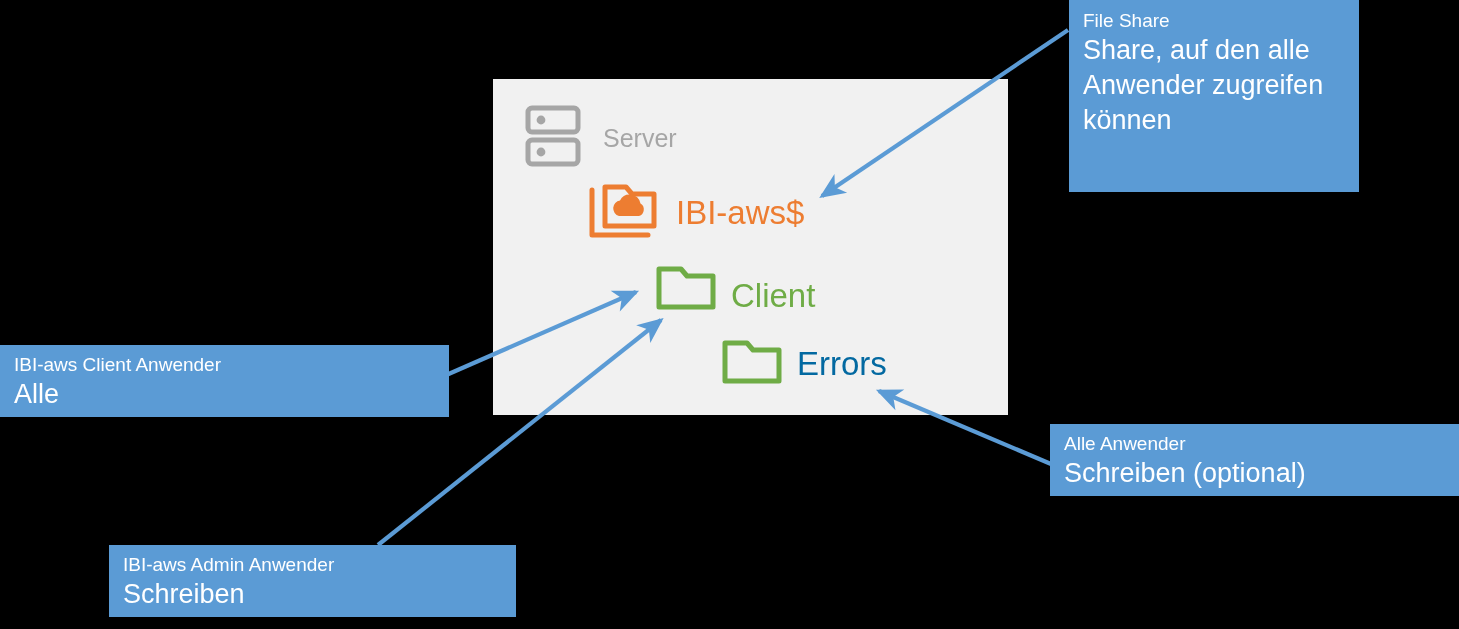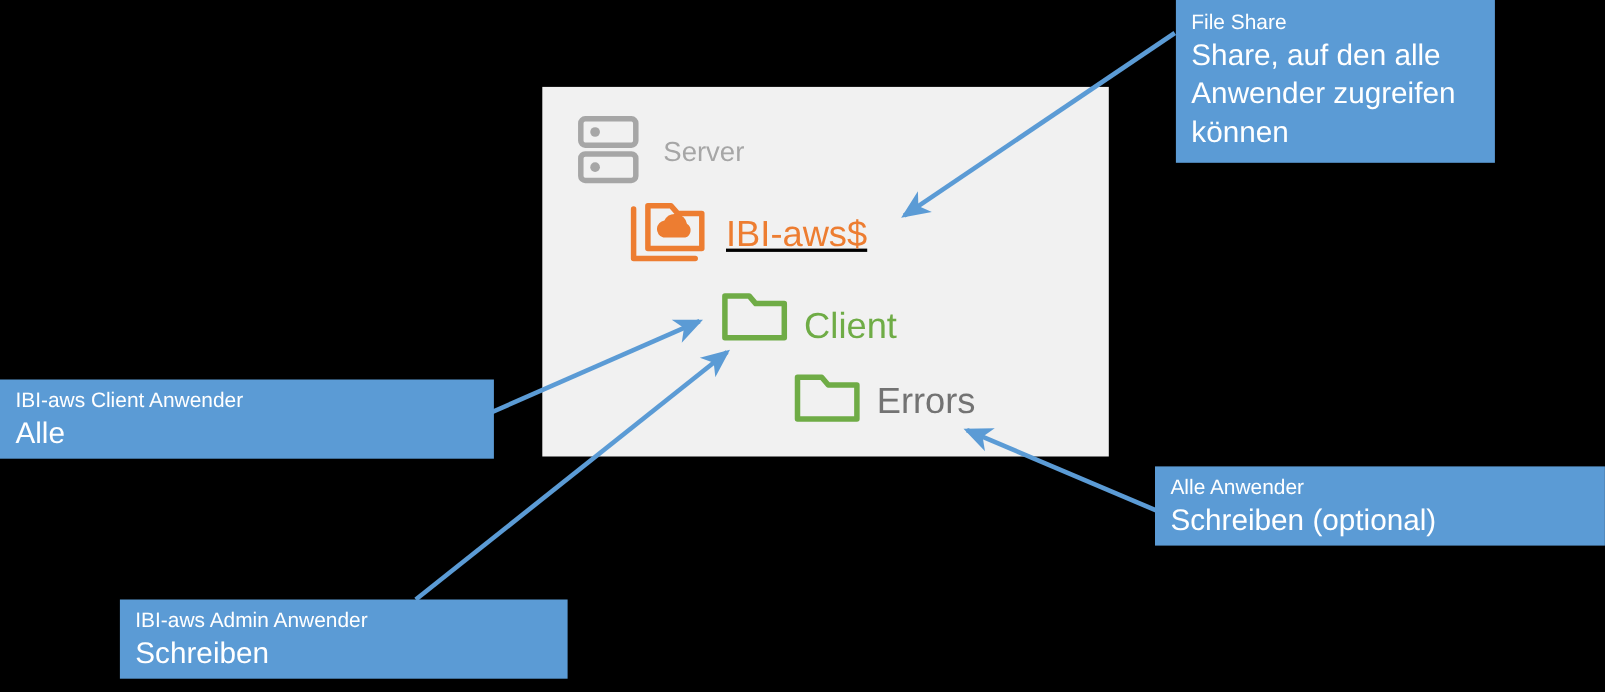--- a/index.html
+++ b/index.html
@@ -36,21 +36,21 @@
   #server-row { left: 32px; top: 25px; }
   #server-label {
     margin-left: 22px;
     color: #A6A6A6;
     font-size: 25px;
     line-height: 1;
     white-space: nowrap;
   }
 
   
-  #share-row { left: 77px; top: 100px; text-decoration: underline; }
+  #share-row { left: 93px; top: 100px; }
   #share-label {
     margin-left: 14px;
     color: #ED7D31;
     font-size: 33px;
     line-height: 1;
     white-space: nowrap;
   }
 
   
   #client-row { left: 162px; top: 182px; }
@@ -60,21 +60,21 @@
     font-size: 33px;
     line-height: 1;
     white-space: nowrap;
     margin-top: 12px;
   }
 
   
   #errors-row { left: 228px; top: 256px; }
   #errors-label {
     margin-left: 14px;
-    color: #737373;
+    color: #0369a1;
     font-size: 33px;
     line-height: 1;
     white-space: nowrap;
   }
 
   
   .callout {
     position: absolute;
     background: #5B9BD5;
     box-sizing: border-box;
@@ -87,21 +87,21 @@
     white-space: nowrap;
   }
   .callout .c-body {
     font-size: 27px;
     line-height: 1.30;
   }
   .callout.wrap .c-body { white-space: normal; }
   .callout .c-body { white-space: nowrap; }
 
   #callout-fileshare {
-    left: 1069px; top: 0px; width: 290px; height: 148px;
+    left: 1069px; top: 0px; width: 290px; height: 192px;
     padding-top: 9px;
   }
   #callout-client {
     left: 0px; top: 345px; width: 449px; height: 72px;
   }
   #callout-admin {
     left: 109px; top: 545px; width: 407px; height: 72px;
   }
   #callout-alle {
     left: 1050px; top: 424px; width: 409px; height: 72px;

